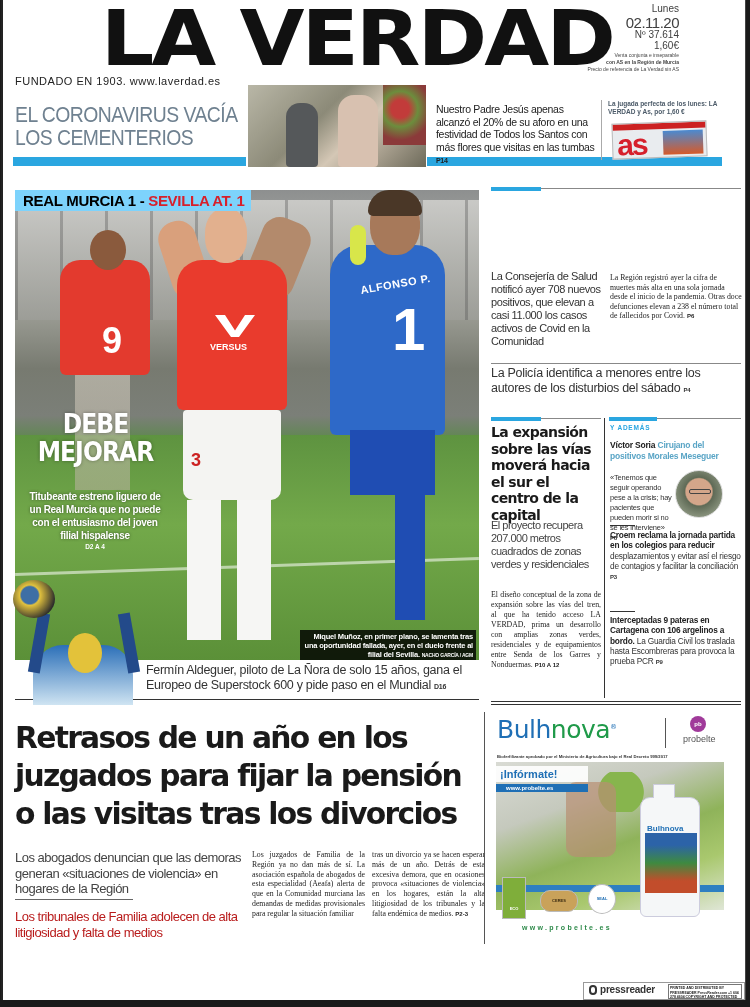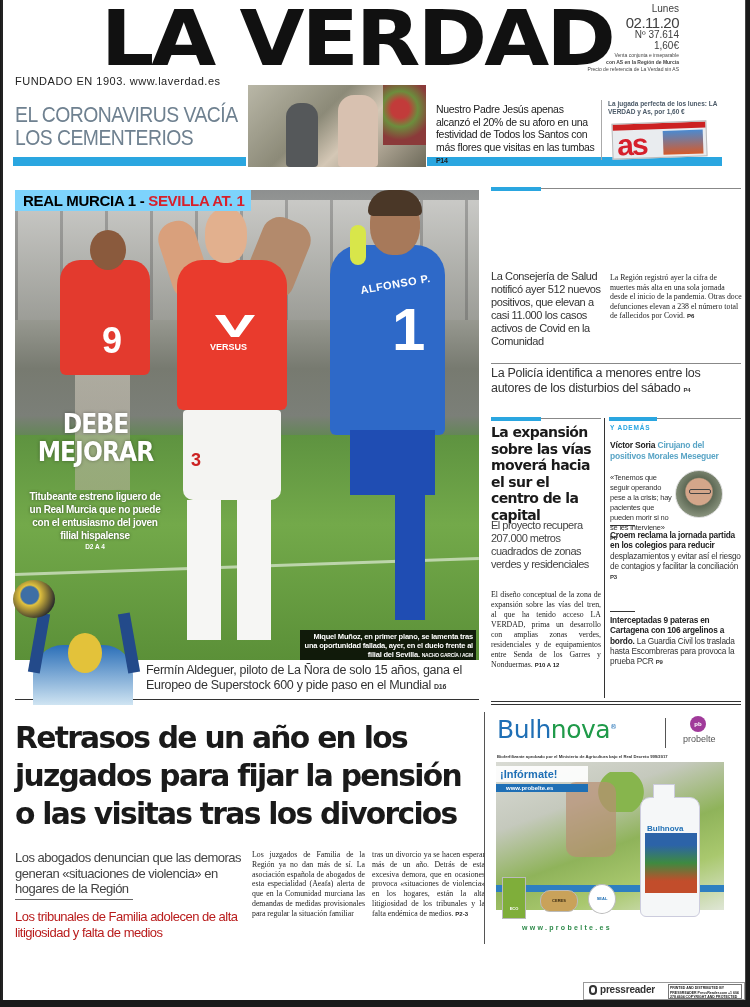--- a/index.html
+++ b/index.html
@@ -245,21 +245,21 @@
     <div class="face"></div>
     <div class="helmet"></div>
   </div>
   <div class="moto-text">
     <span>Fermín Aldeguer, piloto de La Ñora de solo 15 años, gana el Europeo de Superstock 600 y pide paso en el Mundial</span>
     <span class="pg">D16</span>
   </div>
 
   <div class="rcol-rule" style="left:488px; top:188px; width:250px; height:1px; background:#888;"></div>
   <div class="rcol-blue" style="left:488px; top:187px; width:50px;"></div>
-  <div class="covid-sub">La Consejería de Salud notificó ayer 512 nuevos positivos, que elevan a casi 11.000 los casos activos de Covid en la Comunidad</div>
+  <div class="covid-sub">La Consejería de Salud notificó ayer 708 nuevos positivos, que elevan a casi 11.000 los casos activos de Covid en la Comunidad</div>
   <div class="covid-body">
     <span>La Región registró ayer la cifra de muertes más alta en una sola jornada desde el inicio de la pandemia. Otras doce defunciones elevan a 238 el número total de fallecidos por Covid.</span>
     <span class="pg-b">P6</span>
   </div>
   <div class="rcol-rule" style="left:488px; top:363px; width:250px; height:1px; background:#888;"></div>
   <div class="policia">
     <span>La Policía identifica a menores entre los autores de los disturbios del sábado</span>
     <span class="pg-b">P4</span>
   </div>
 

